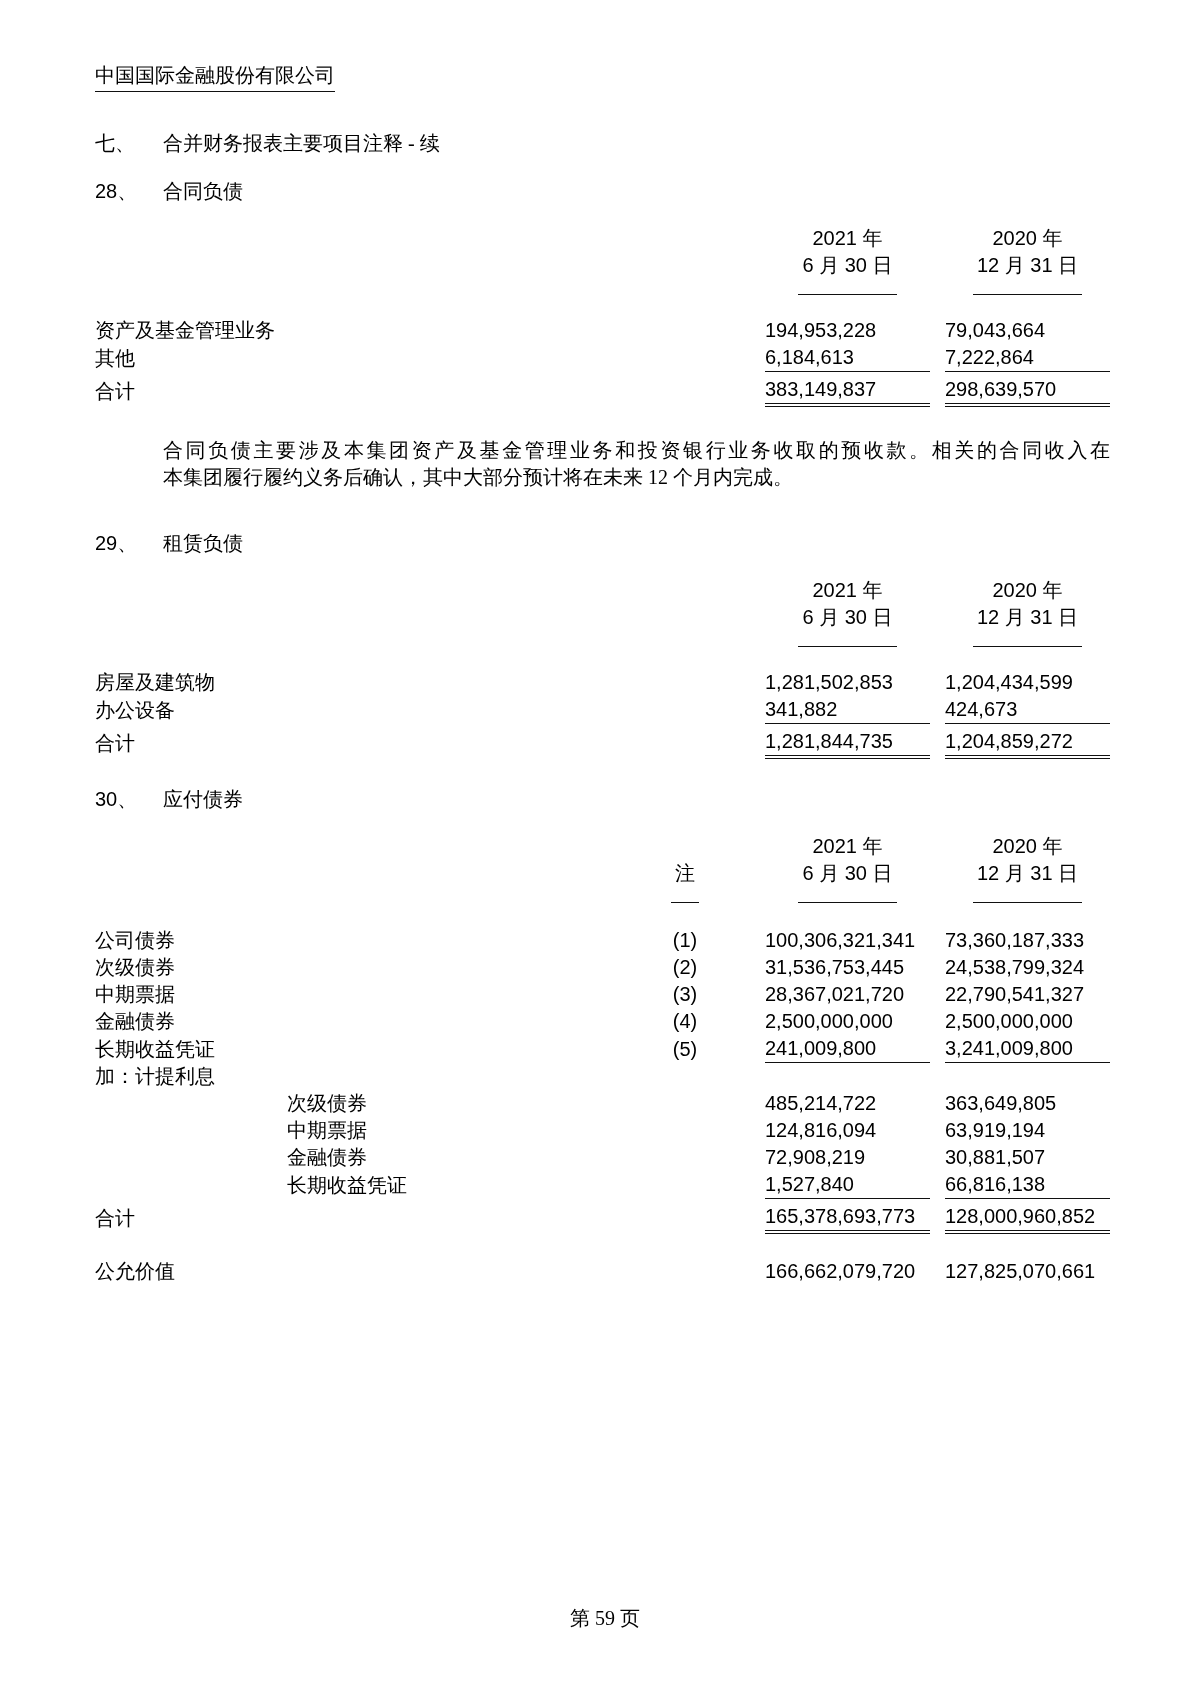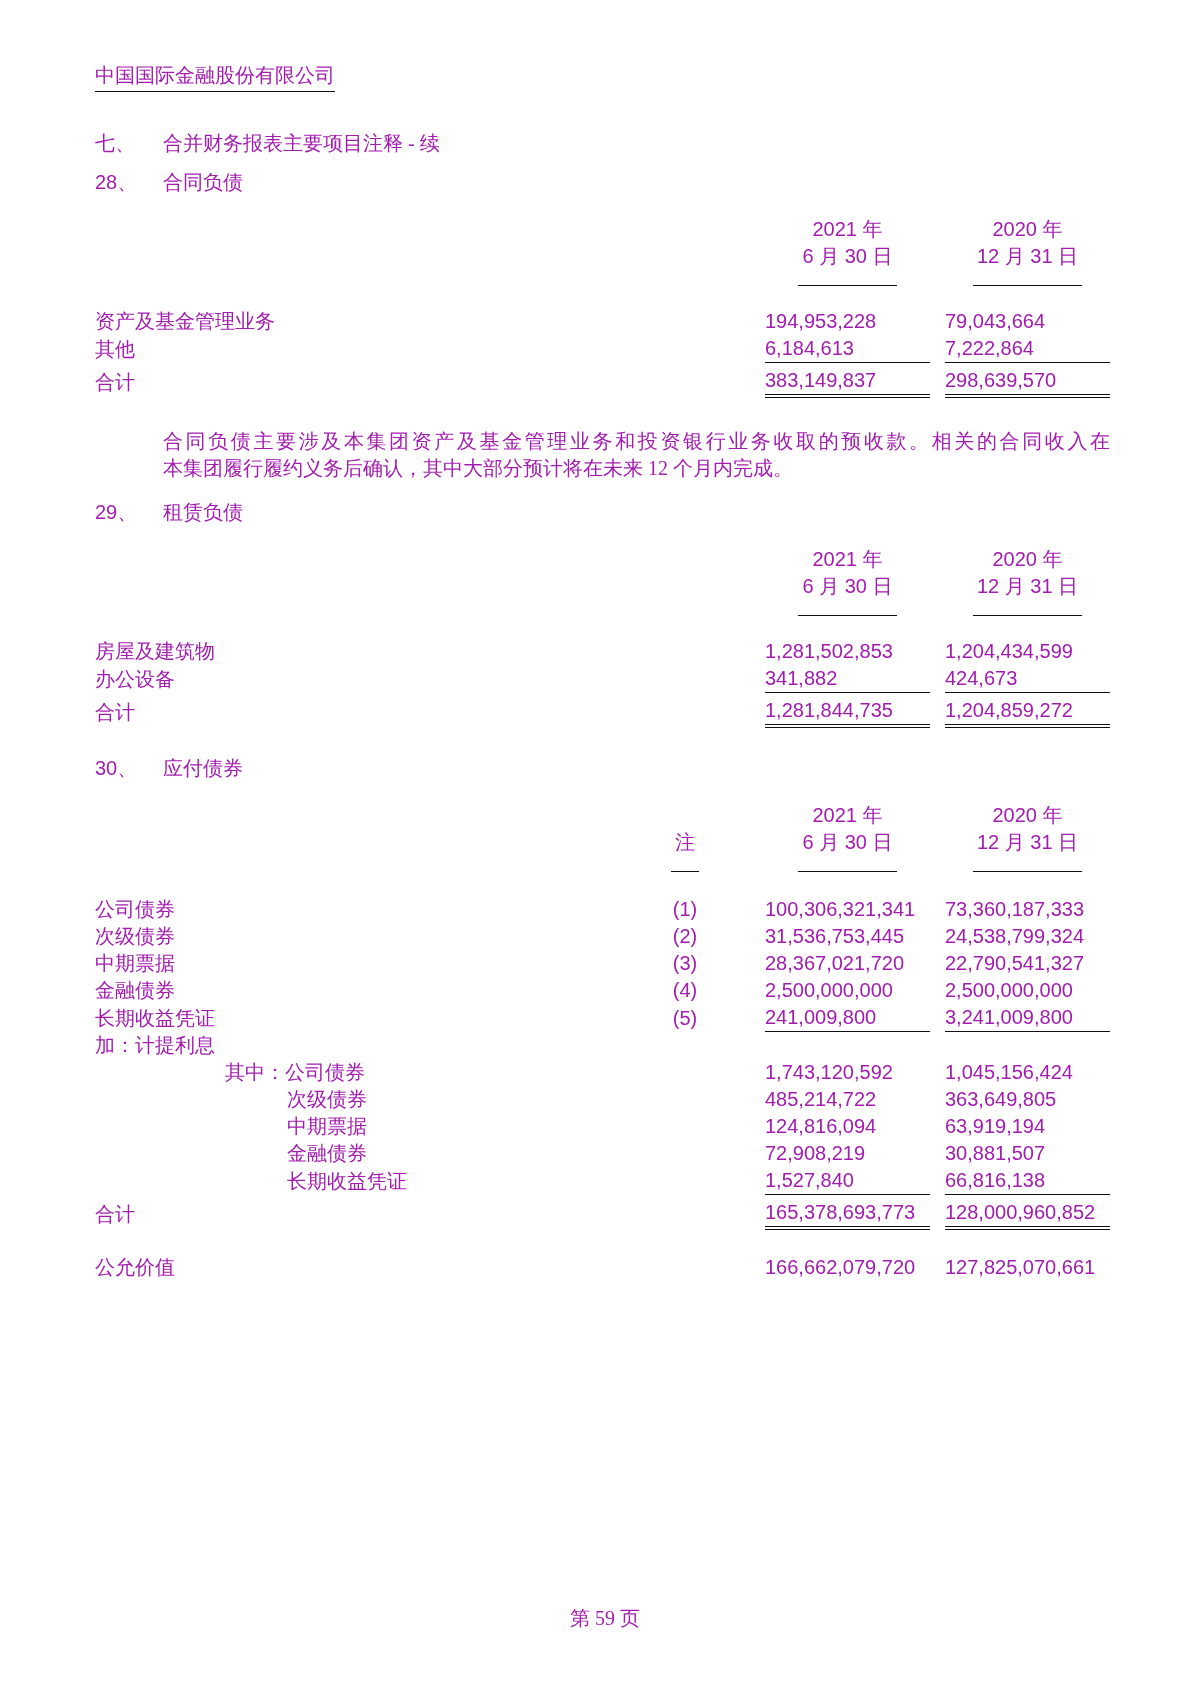--- a/index.html
+++ b/index.html
@@ -1,34 +1,34 @@
 <!DOCTYPE html>
 <html lang="zh"><head>
 <meta charset="utf-8">
 <style>
   html,body{margin:0;padding:0;background:#ffffff;}
   .page{
     position:relative;
     width:1190px;height:1683px;
     margin:0 auto;
     background:#ffffff;
-    color:#a21caf;
+    color:#000000;
     font-family:"Liberation Serif","DejaVu Serif",serif;
     font-size:20px;
     line-height:27px;
     box-sizing:border-box;
     padding:62px 80px 0 95px;
     overflow:hidden;
   }
   .num, .sans{font-family:"Liberation Sans","DejaVu Sans",sans-serif;}
   .company{display:inline-block;border-bottom:1.5px solid #111;padding-bottom:2px;}
   .hline{white-space:nowrap;}
   .no{display:inline-block;width:68px;}
   .section-row{margin-top:38px;}
-  .note-heading{margin-top:12px;}
+  .note-heading{margin-top:21px;}
 
   table.t{border-collapse:collapse;table-layout:fixed;width:1015px;}
   table.t td{padding:0;vertical-align:bottom;line-height:27px;height:27px;}
   
   col.c-label{width:670px;}
   col.c-num{width:165px;}
   col.c-gap{width:15px;}
   
   col.c-label3{width:555px;}
   col.c-note{width:70px;}
@@ -45,21 +45,21 @@
   td.rb{border-bottom:1.5px solid #111;}
   td.rd{border-bottom:4px double #111;}
   tr.total td{height:31px;}
   .ind1{padding-left:130px !important;}
   .ind2{padding-left:192px !important;}
 
   .para{margin:30px 0 0 68px;width:947px;}
   .para .l1{text-align:justify;text-align-last:justify;}
   .para .l2{text-align:left;}
 
-  .mt-note29{margin-top:17px;}
+  .mt-note29{margin-top:39px;}
   .mt-tbl{margin-top:20px;}
   .mt-note30{margin-top:27px;}
   .mt-fv{margin-top:24px;}
   .footer{position:absolute;left:0;right:0;top:1605px;text-align:center;padding-left:20px;}
 </style>
 </head>
 <body>
 
 <div class="page">
 
@@ -247,28 +247,20 @@
     </tr>
     <tr>
       <td class="lb">加：计提利息</td>
       <td></td>
           <td></td>
       <td></td>
           <td></td>
           <td></td>
     </tr>
     <tr>
-      <td class="lb ind1">其中：公司债券</td>
-      <td></td>
-          <td></td>
-      <td class="nm">1,743,120,592</td>
-      <td></td>
-      <td class="nm">1,045,156,424</td>
-    </tr>
-    <tr>
       <td class="lb ind2">次级债券</td>
       <td></td>
           <td></td>
       <td class="nm">485,214,722</td>
       <td></td>
       <td class="nm">363,649,805</td>
     </tr>
     <tr>
       <td class="lb ind2">中期票据</td>
       <td></td>

